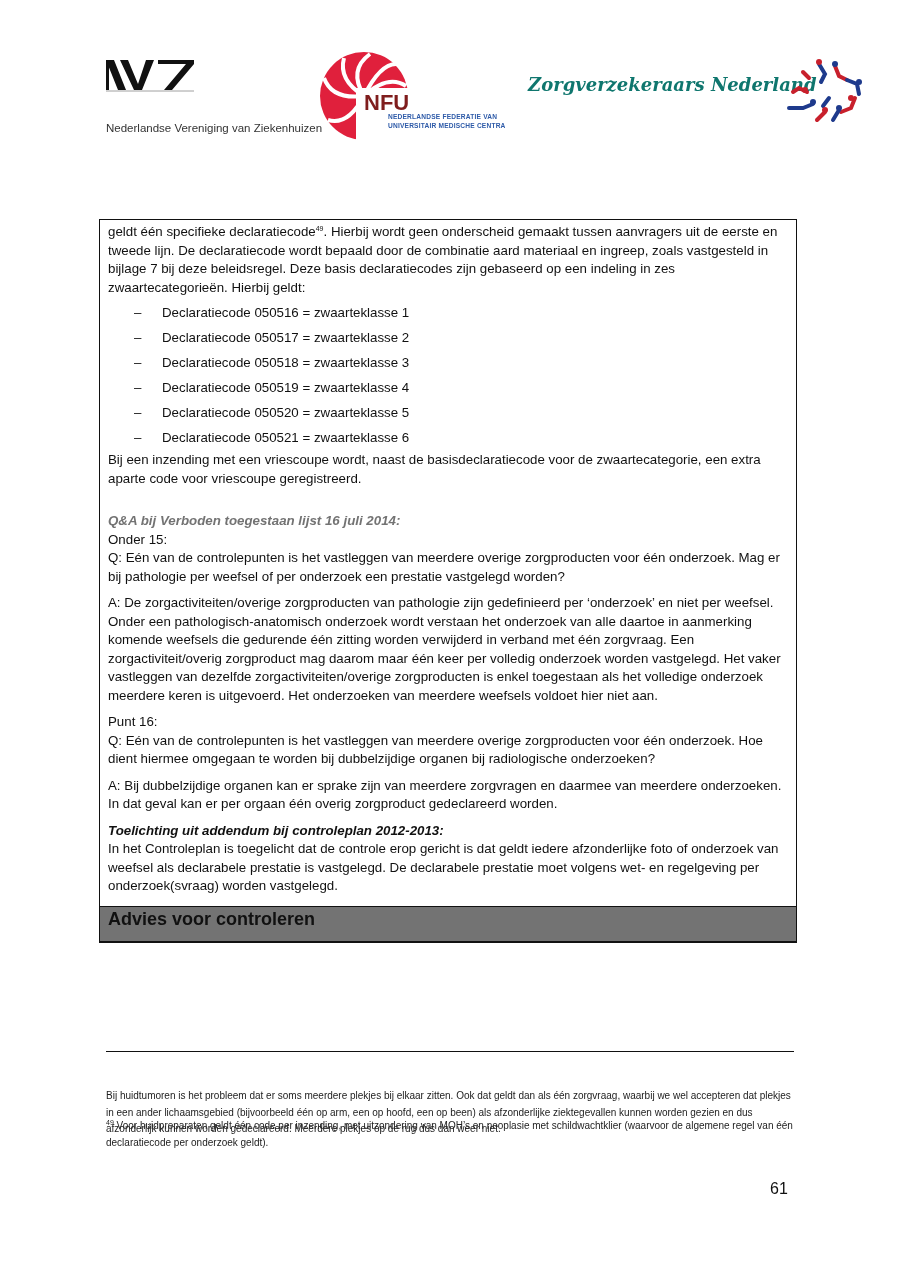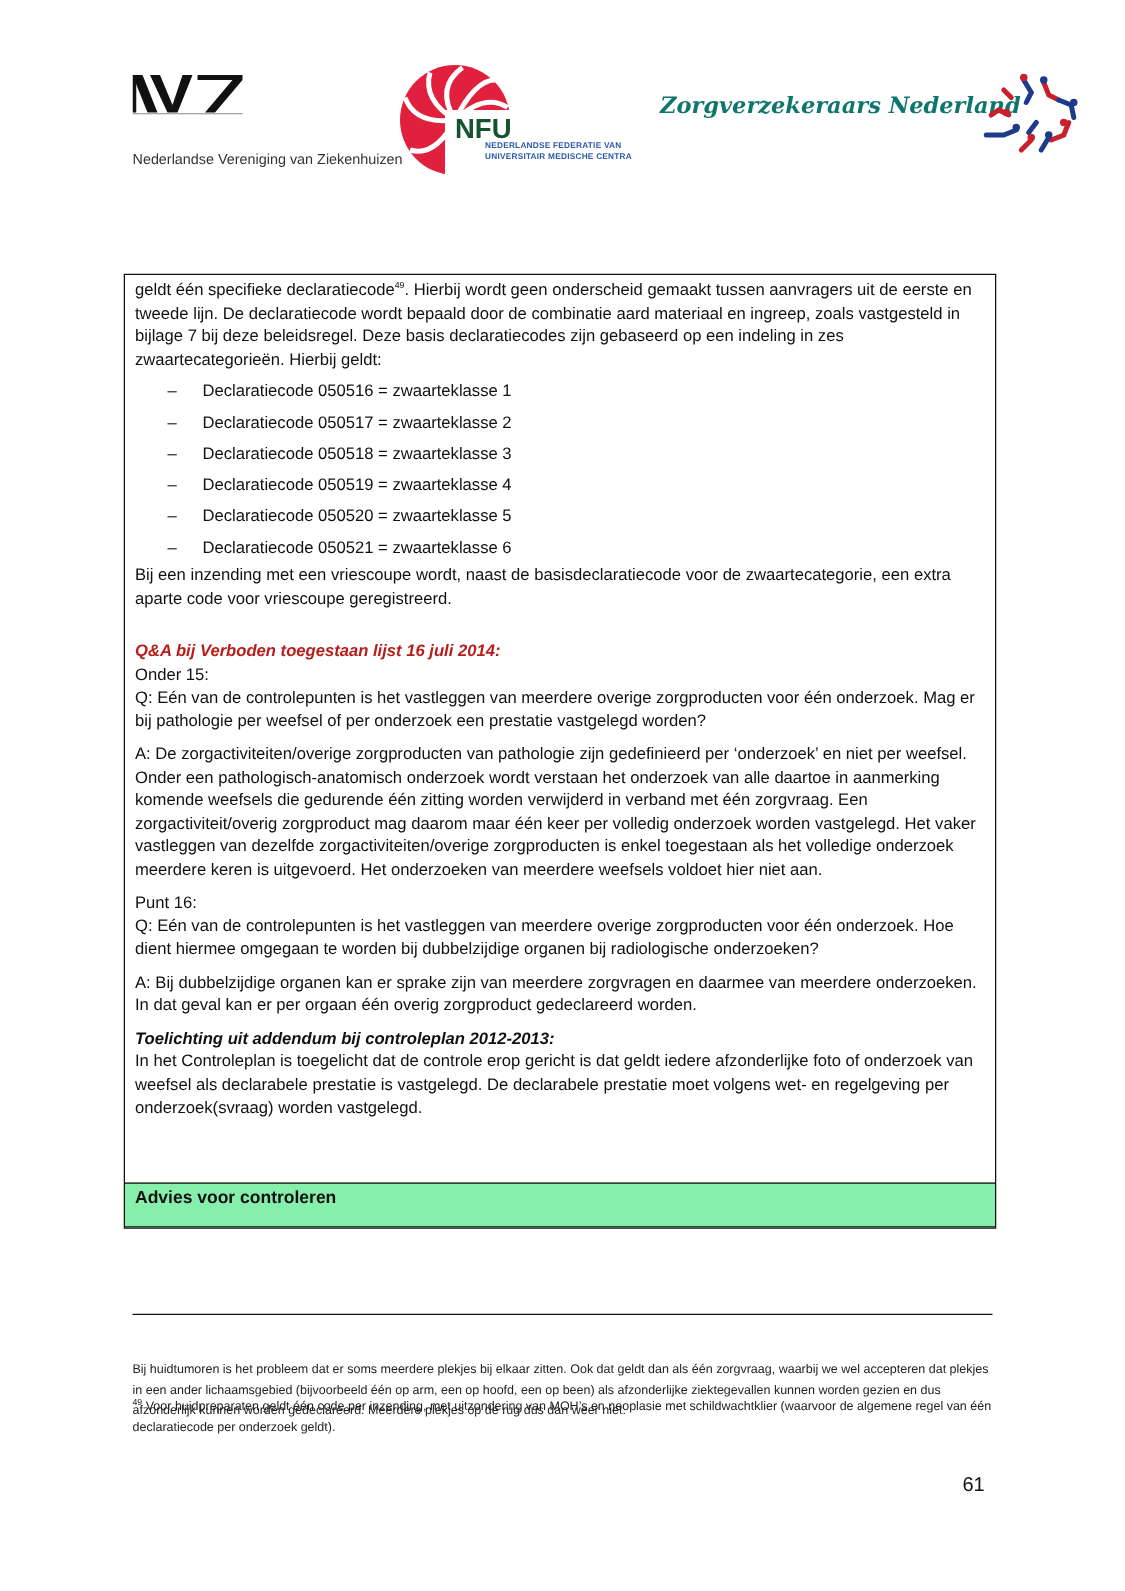--- a/index.html
+++ b/index.html
@@ -4,39 +4,39 @@
 <style>
   html, body { margin: 0; padding: 0; background: #ffffff; }
   body { width: 900px; height: 1273px; position: relative; font-family: "Liberation Sans", sans-serif; color: #111; overflow: hidden; }
 
   .logos { position: absolute; top: 0; left: 0; width: 900px; height: 150px; }
   .nvz { position: absolute; left: 106px; top: 58px; }
   .nvz-sub { position: absolute; left: 0; top: 64px; width: 240px; font-size: 11.5px; color: #333; white-space: nowrap; }
 
   .nfu { position: absolute; left: 318px; top: 50px; width: 210px; height: 90px; }
   .nfu svg { position: absolute; left: 0; top: 0; }
-  .nfu-title { position: absolute; left: 46px; top: 40px; font-weight: bold; font-size: 22px; color: #14532d; letter-spacing: 0px; }
+  .nfu-title { position: absolute; left: 46px; top: 40px; font-weight: bold; font-size: 22px; color: #7f1d1d; letter-spacing: 0px; }
   .nfu-sub1, .nfu-sub2 { position: absolute; left: 70px; font-size: 6.6px; font-weight: bold; color: #2d5aa8; white-space: nowrap; letter-spacing: 0.2px; }
   .nfu-sub1 { top: 63px; }
   .nfu-sub2 { top: 72px; }
 
   .zn { position: absolute; left: 528px; top: 74px; font-family: "DejaVu Serif", serif; font-style: italic; font-weight: bold; font-size: 18px; color: #0f766e; white-space: nowrap; }
   .zn-mark { position: absolute; left: 785px; top: 58px; }
 
   .doc-box { position: absolute; left: 99px; top: 219px; width: 696px; border: 1.3px solid #111; }
   .cell { padding: 3px 8px 4px 8px; font-size: 13.3px; line-height: 18.5px; }
   .cell p { margin: 0; }
   .gap-s { height: 8px; }
   .gap-m { height: 24px; }
   .codes { margin: 4px 0 0 0; padding: 0; list-style: none; }
   .codes li { display: flex; height: 25px; align-items: center; }
   .dash { width: 54px; padding-left: 26px; box-sizing: border-box; }
-  .qa-title { color: #b91c1c; font-weight: bold; font-style: italic; }
+  .qa-title { color: #737373; font-weight: bold; font-style: italic; }
   .bold-italic { font-weight: bold; font-style: italic; }
-  .advies-head { background: #86efac; border-top: 1.3px solid #111; border-bottom: 1.3px solid #111; padding: 2px 8px; height: 30px; font-size: 14px; font-weight: bold; margin-top: 40px; }
+  .advies-head { background: #737373; border-top: 1.3px solid #111; border-bottom: 1.3px solid #111; padding: 2px 8px; height: 30px; font-size: 18px; font-weight: bold; }
   .advies-body { padding: 4px 8px 2px 8px; font-size: 13.3px; line-height: 18px; }
   .bullet-row { display: flex; margin-top: 16px; }
   .bullet { width: 62px; padding-left: 34px; box-sizing: border-box; }
 
   .fn-line { position: absolute; left: 106px; top: 1051px; width: 688px; border-top: 1.3px solid #111; }
   .fn { position: absolute; left: 106px; width: 690px; font-size: 10px; line-height: 16.5px; color: #222; }
   .fn1 { top: 1042px; margin-top: 46px; }
   .fn2 { top: 1118px; }
   .sup { font-size: 7px; vertical-align: super; line-height: 0; }
   .page-num { position: absolute; left: 770px; top: 1180px; font-size: 16px; color: #111; }

